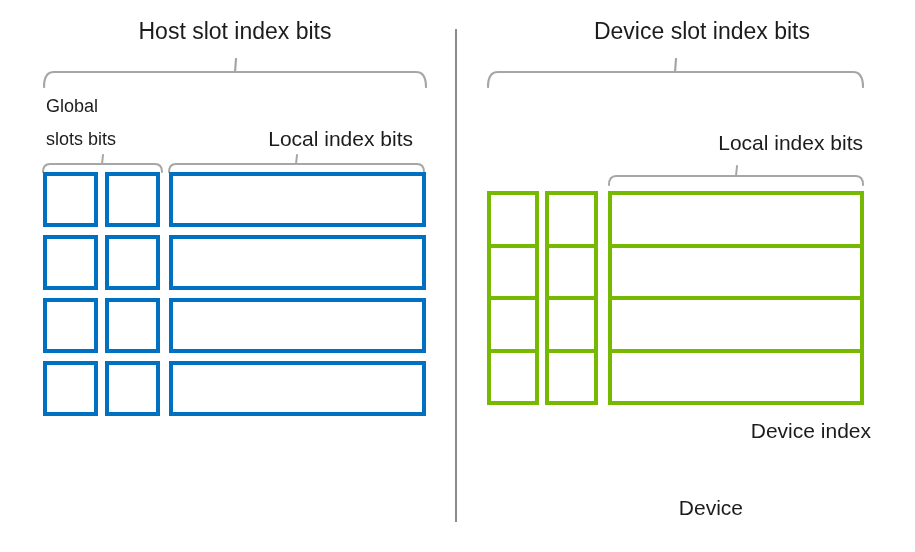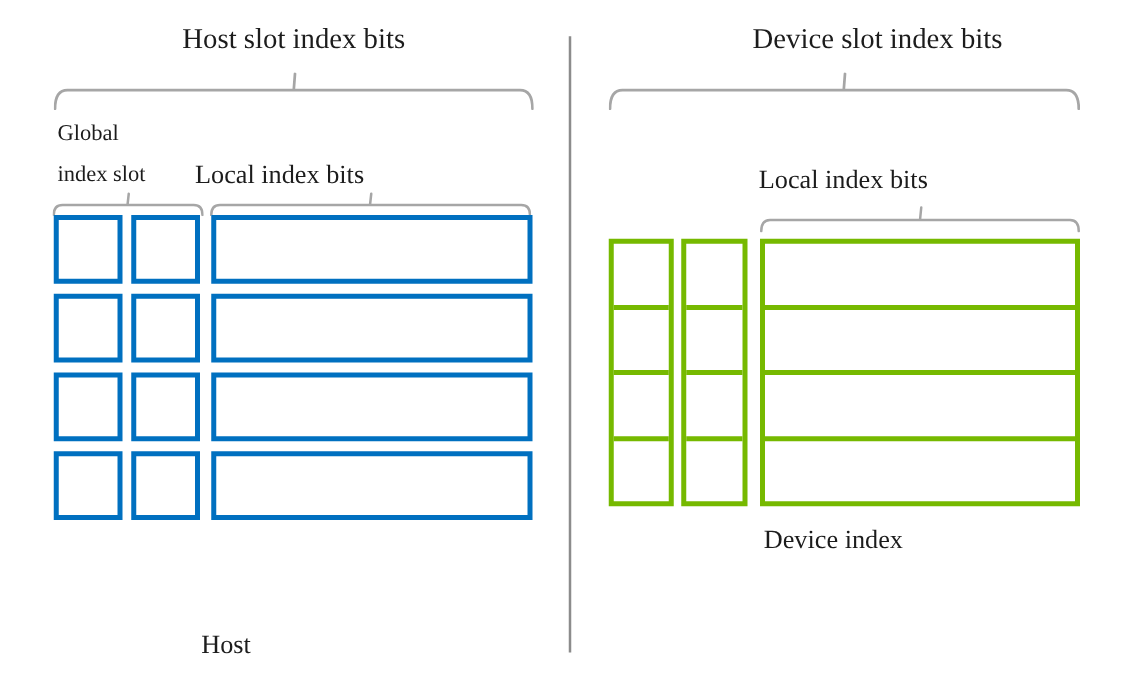--- a/index.html
+++ b/index.html
@@ -7,34 +7,34 @@
     --device-accent:#76B900;
     --brace:#a6a6a6;
     --divider:#8c8c8c;
     --text:#1c1c1c;
   }
   html,body{margin:0;padding:0;background:#ffffff;}
   .canvas{
     position:relative;
     width:915px;height:552px;
     background:#ffffff;
-    font-family:Liberation Serif, serif;
+    font-family:Liberation Sans, sans-serif;
     color:var(--text);
     overflow:hidden;
   }
   .title{
     position:absolute;
     font-size:23px;
     text-align:center;
     white-space:nowrap;
   }
   .lbl{
     position:absolute;
     font-size:21px;
-    text-align:left;
+    text-align:right;
     white-space:nowrap;
   }
   .lbl2{
     position:absolute;
     font-size:18px;
     text-align:left;
     line-height:33px;
   }
   .brace{
     position:absolute;
@@ -72,21 +72,21 @@
 <div class="canvas">
 
   <div class="title" style="left:43px;top:18px;width:384px">Host slot index bits</div>
 
   <svg class="brace" style="left:43px;top:58px" width="384" height="30" viewBox="0 0 384 30">
     <path d="M1,29 Q1,14 11,14 H373 Q383,14 383,29 M192,14 L193,1" fill="none" stroke="currentColor" stroke-width="2.2" stroke-linecap="round"></path>
   </svg>
 
   <div class="lbl2" style="left:46px;top:90px;width:120px">
     <div>Global</div>
-    <div>index slot</div>
+    <div>slots bits</div>
   </div>
 
   <div class="lbl" style="left:156px;top:127px;width:257px">Local index bits</div>
 
   <svg class="brace" style="left:42px;top:153px" width="121" height="20" viewBox="0 0 121 20">
     <path d="M1,19 Q1,11 8,11 H113 Q120,11 120,19 M60,11 L61,2" fill="none" stroke="currentColor" stroke-width="2" stroke-linecap="round"></path>
   </svg>
 
   <svg class="brace" style="left:168px;top:153px" width="257" height="20" viewBox="0 0 257 20">
     <path d="M1,19 Q1,11 8,11 H249 Q256,11 256,19 M128,11 L129,2" fill="none" stroke="currentColor" stroke-width="2" stroke-linecap="round"></path>
@@ -102,21 +102,20 @@
 
   <div class="blue-box" style="left:43px;top:298px;width:55px"></div>
   <div class="blue-box" style="left:105px;top:298px;width:55px"></div>
   <div class="blue-box" style="left:169px;top:298px;width:257px"></div>
 
   <div class="blue-box" style="left:43px;top:361px;width:55px"></div>
   <div class="blue-box" style="left:105px;top:361px;width:55px"></div>
   <div class="blue-box" style="left:169px;top:361px;width:257px"></div>
 
 
-  <div class="lbl" style="left:161px;top:503px;width:150px">Host</div>
 
   <div class="divider"></div>
 
   <div class="title" style="left:487px;top:18px;width:430px">Device slot index bits</div>
 
   <svg class="brace" style="left:487px;top:58px" width="377" height="30" viewBox="0 0 377 30">
     <path d="M1,29 Q1,14 11,14 H366 Q376,14 376,29 M188,14 L189,1" fill="none" stroke="currentColor" stroke-width="2.2" stroke-linecap="round"></path>
   </svg>
 
   <div class="lbl" style="left:607px;top:131px;width:256px">Local index bits</div>
@@ -141,14 +140,15 @@
   <div class="green-col" style="left:608px;width:256px">
     <div class="cell"></div>
     <div class="cell"></div>
     <div class="cell"></div>
     <div class="cell"></div>
   </div>
 
 
   <div class="lbl" style="left:611px;top:419px;width:260px">Device index</div>
 
+  <div class="lbl" style="left:593px;top:496px;width:150px">Device</div>
 
 </div>
 
 </body></html>

